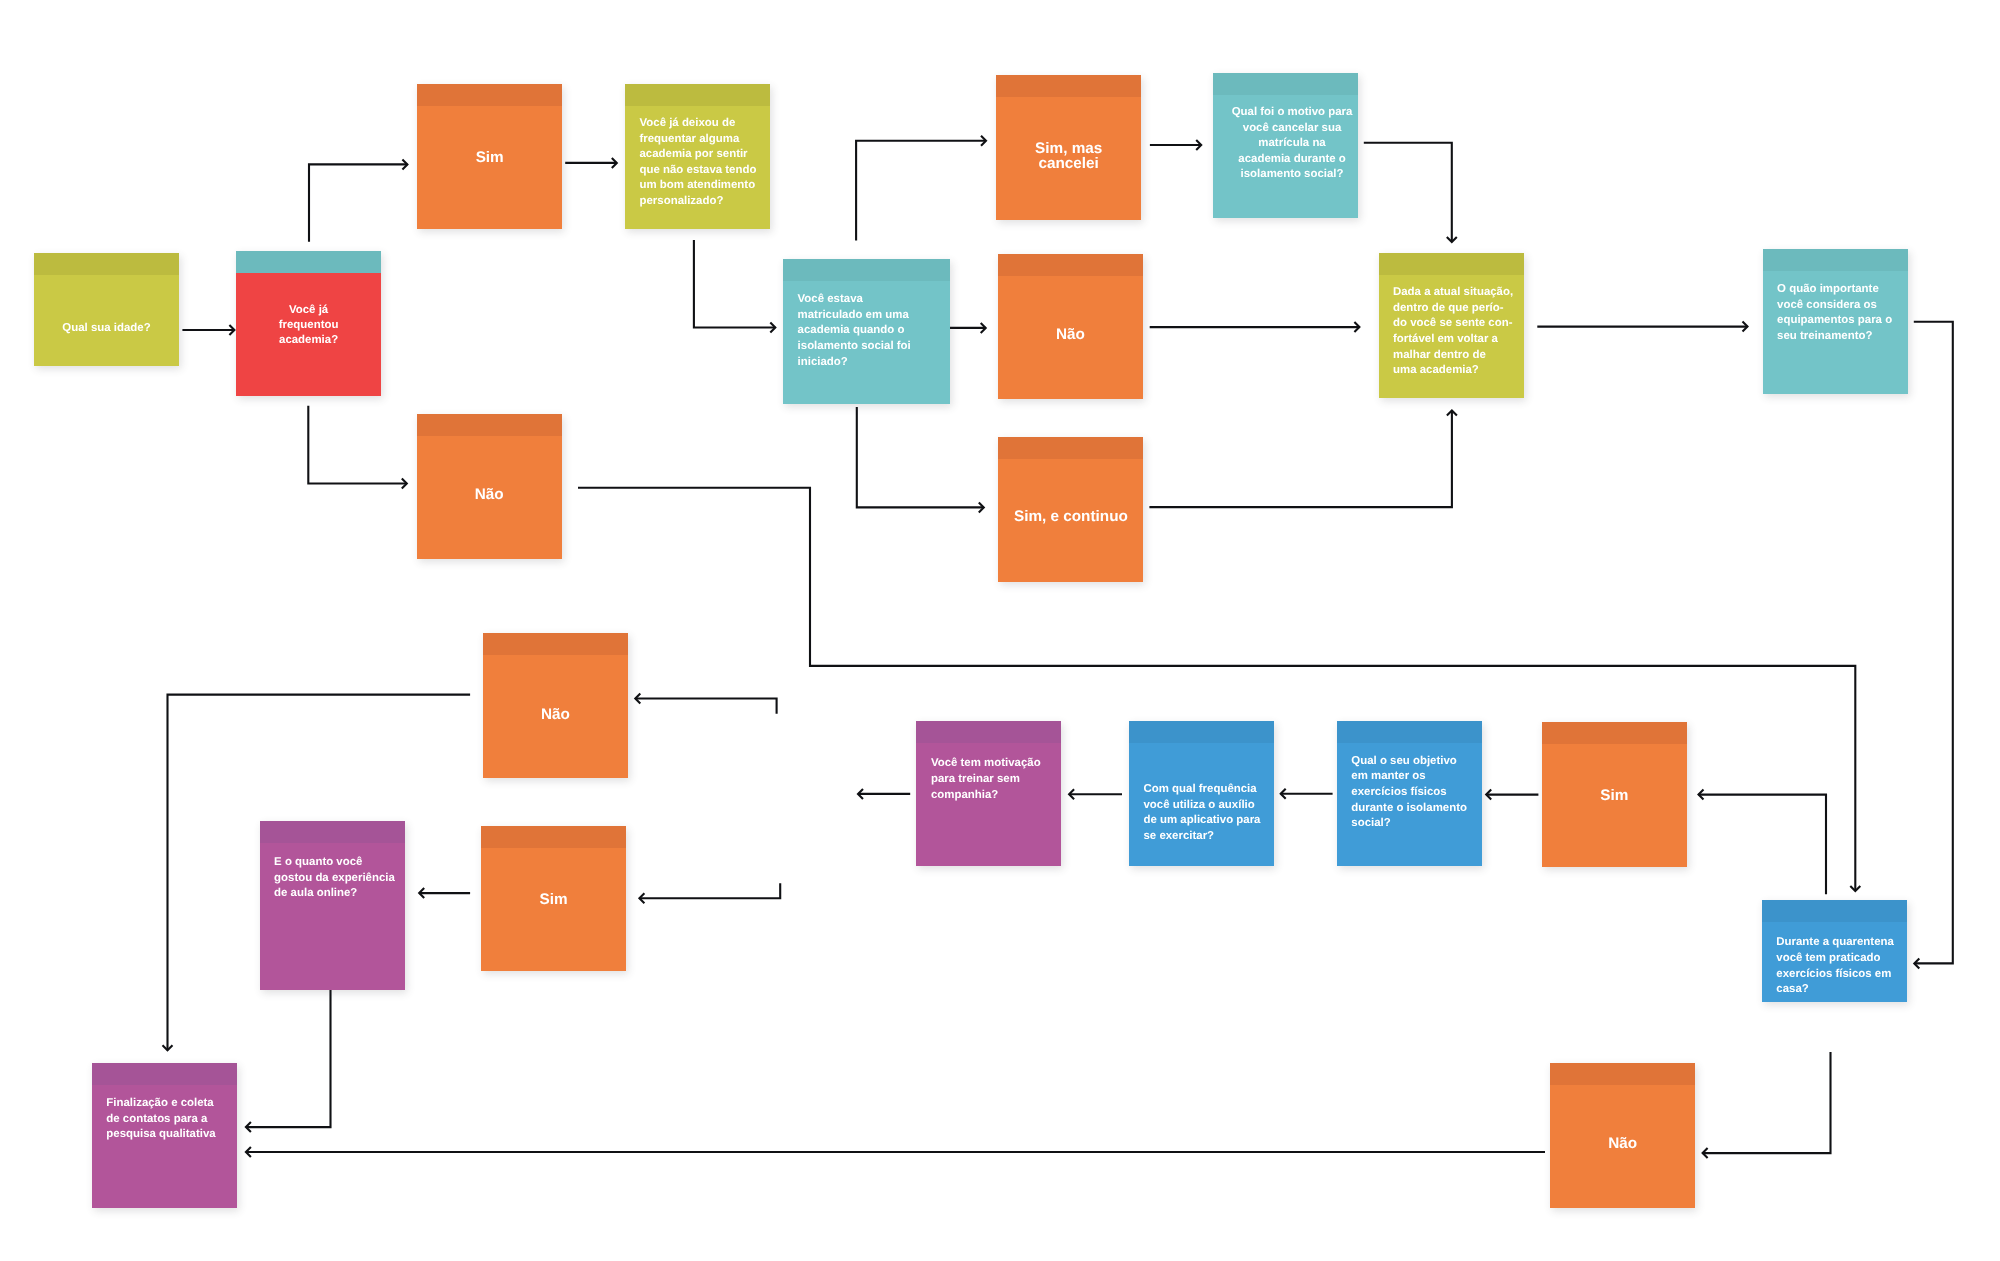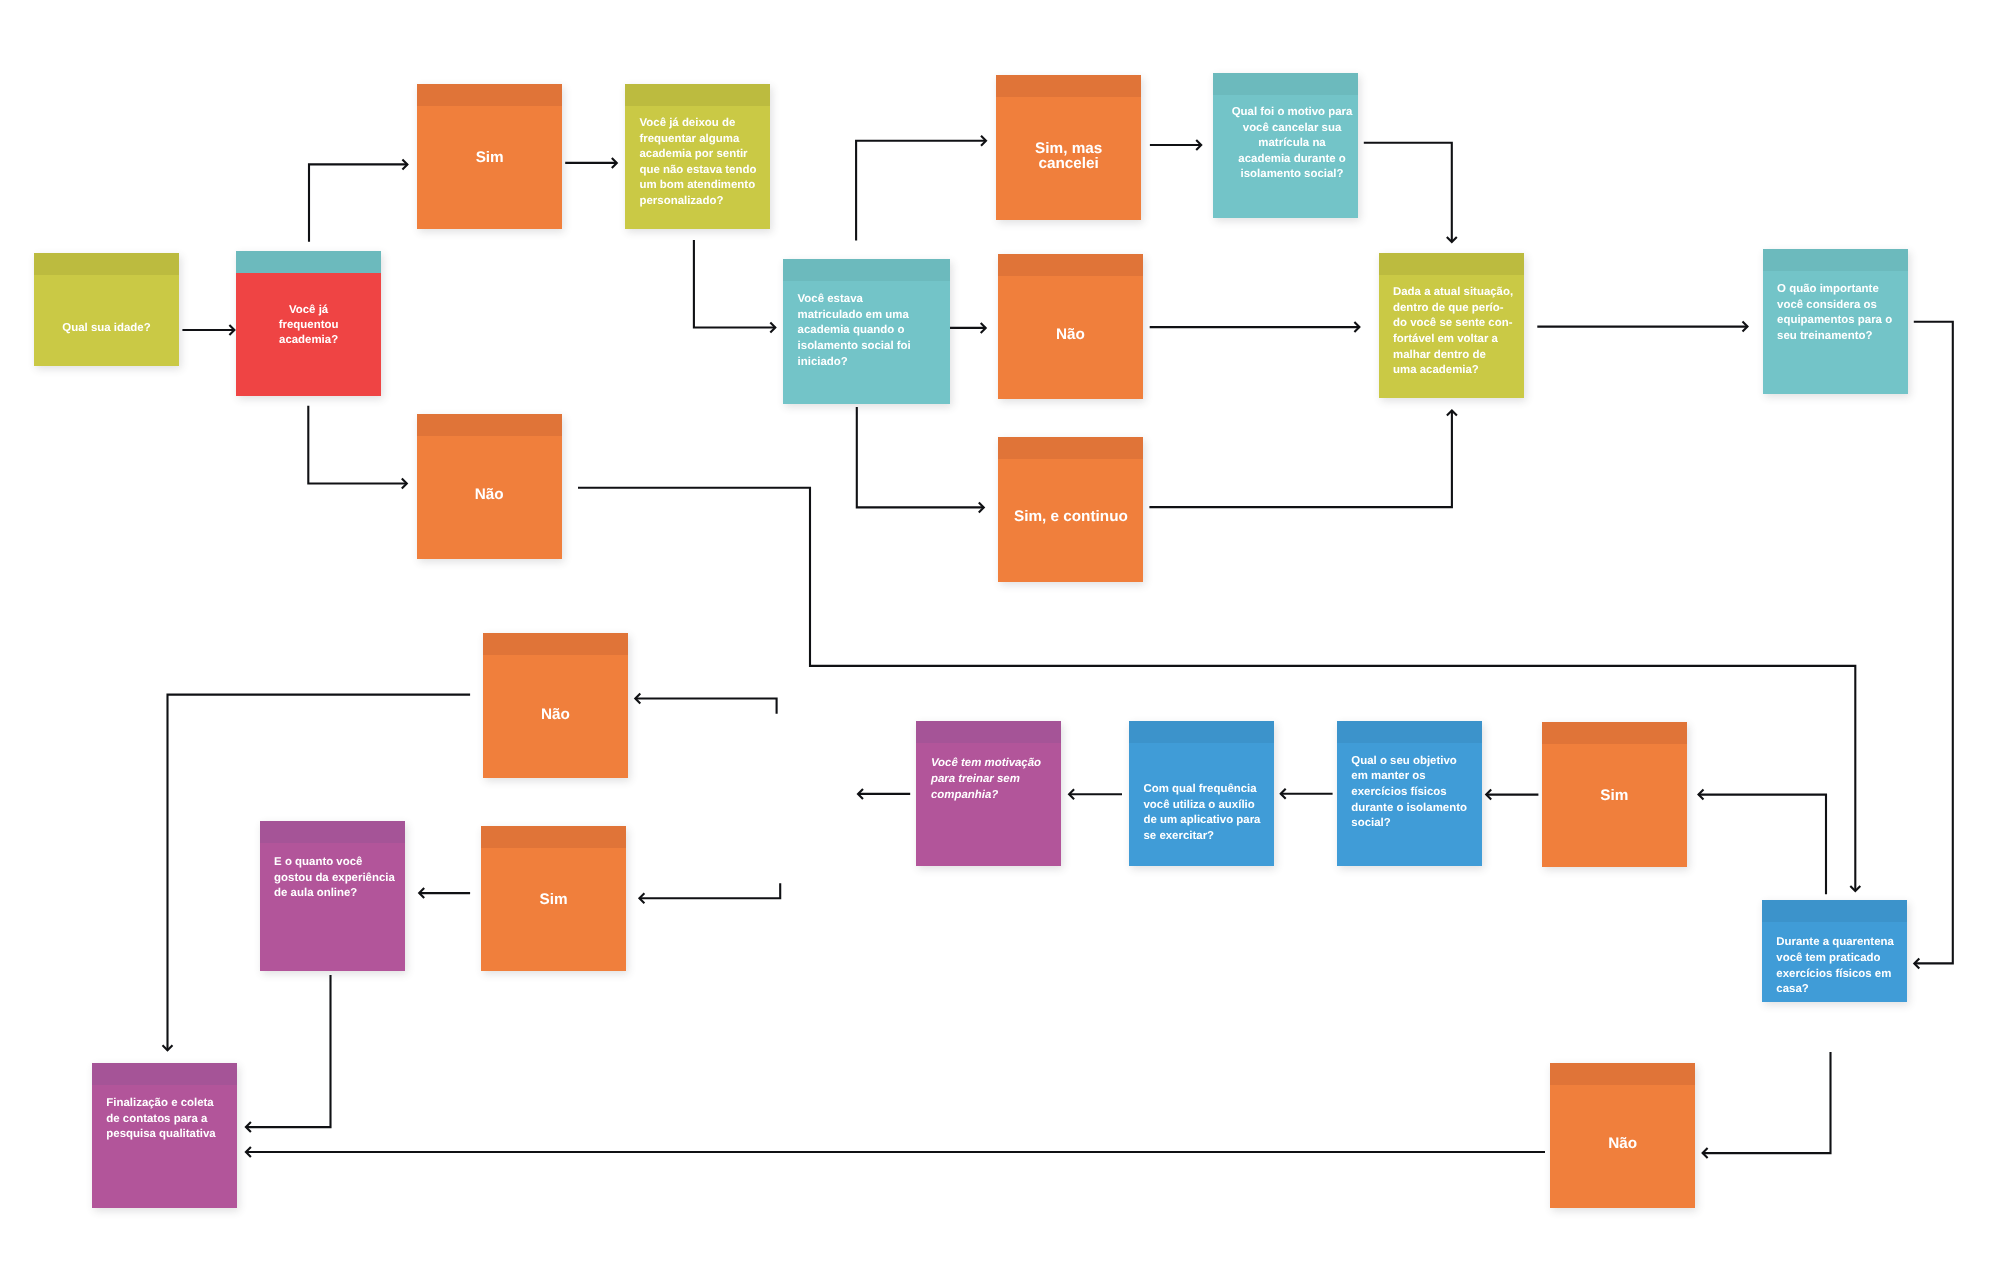--- a/index.html
+++ b/index.html
@@ -187,21 +187,21 @@
       <div class="txt" style="top: 74.1px; color: rgb(255, 255, 255);">
         <span>Não</span>
       </div>
     </div>
   <div class="node a" style="left: 481.1px; top: 825.6px; background: rgb(240, 127, 60); width: 145px; height: 145px;">
       <div class="band" style="background:#E07438"></div>
       <div class="txt" style="top: 66.2px; color: rgb(255, 255, 255);">
         <span>Sim</span>
       </div>
     </div>
-  <div class="node q" style="left: 916.4px; top: 721.4px; background: rgb(178, 85, 154); width: 145px; height: 145px; font-style: italic;">
+  <div class="node q" style="left: 916.4px; top: 721.4px; background: rgb(178, 85, 154); width: 145px; height: 145px;">
       <div class="band" style="background:#A55497"></div>
       <div class="txt" style="top: 35px; color: rgb(255, 255, 255);">
         <span>Você tem motivação</span>
         <span>para treinar sem</span>
         <span>companhia?</span>
       </div>
     </div>
   <div class="node q" style="left: 1129px; top: 721.4px; background: rgb(64, 156, 215); width: 145px; height: 145px;">
       <div class="band" style="background:#3C93CB"></div>
       <div class="txt" style="top: 32.6px; color: rgb(255, 255, 255); margin-top: 28px;">
@@ -235,21 +235,21 @@
         <span>exercícios físicos em</span>
         <span>casa?</span>
       </div>
     </div>
   <div class="node a" style="left: 1550.1px; top: 1062.6px; background: rgb(240, 127, 60); width: 145px; height: 145px;">
       <div class="band" style="background:#E07438"></div>
       <div class="txt" style="top: 73.4px; color: rgb(255, 255, 255);">
         <span>Não</span>
       </div>
     </div>
-  <div class="node q" style="left: 259.6px; top: 821.4px; background: rgb(178, 85, 154); width: 145px; height: 150px; padding-left: 47px;">
+  <div class="node q" style="left: 259.6px; top: 821.4px; background: rgb(178, 85, 154); width: 145px; height: 169px; padding-left: 47px;">
       <div class="band" style="background:#A55497"></div>
       <div class="txt" style="top: 33.6px; color: rgb(255, 255, 255);">
         <span>E o quanto você</span>
         <span>gostou da experiência</span>
         <span>de aula online?</span>
       </div>
     </div>
   <div class="node q" style="left: 91.8px; top: 1062.9px; background: rgb(178, 85, 154); width: 145px; height: 145px;">
       <div class="band" style="background:#A55497"></div>
       <div class="txt" style="top: 33.4px; color: rgb(255, 255, 255);">

